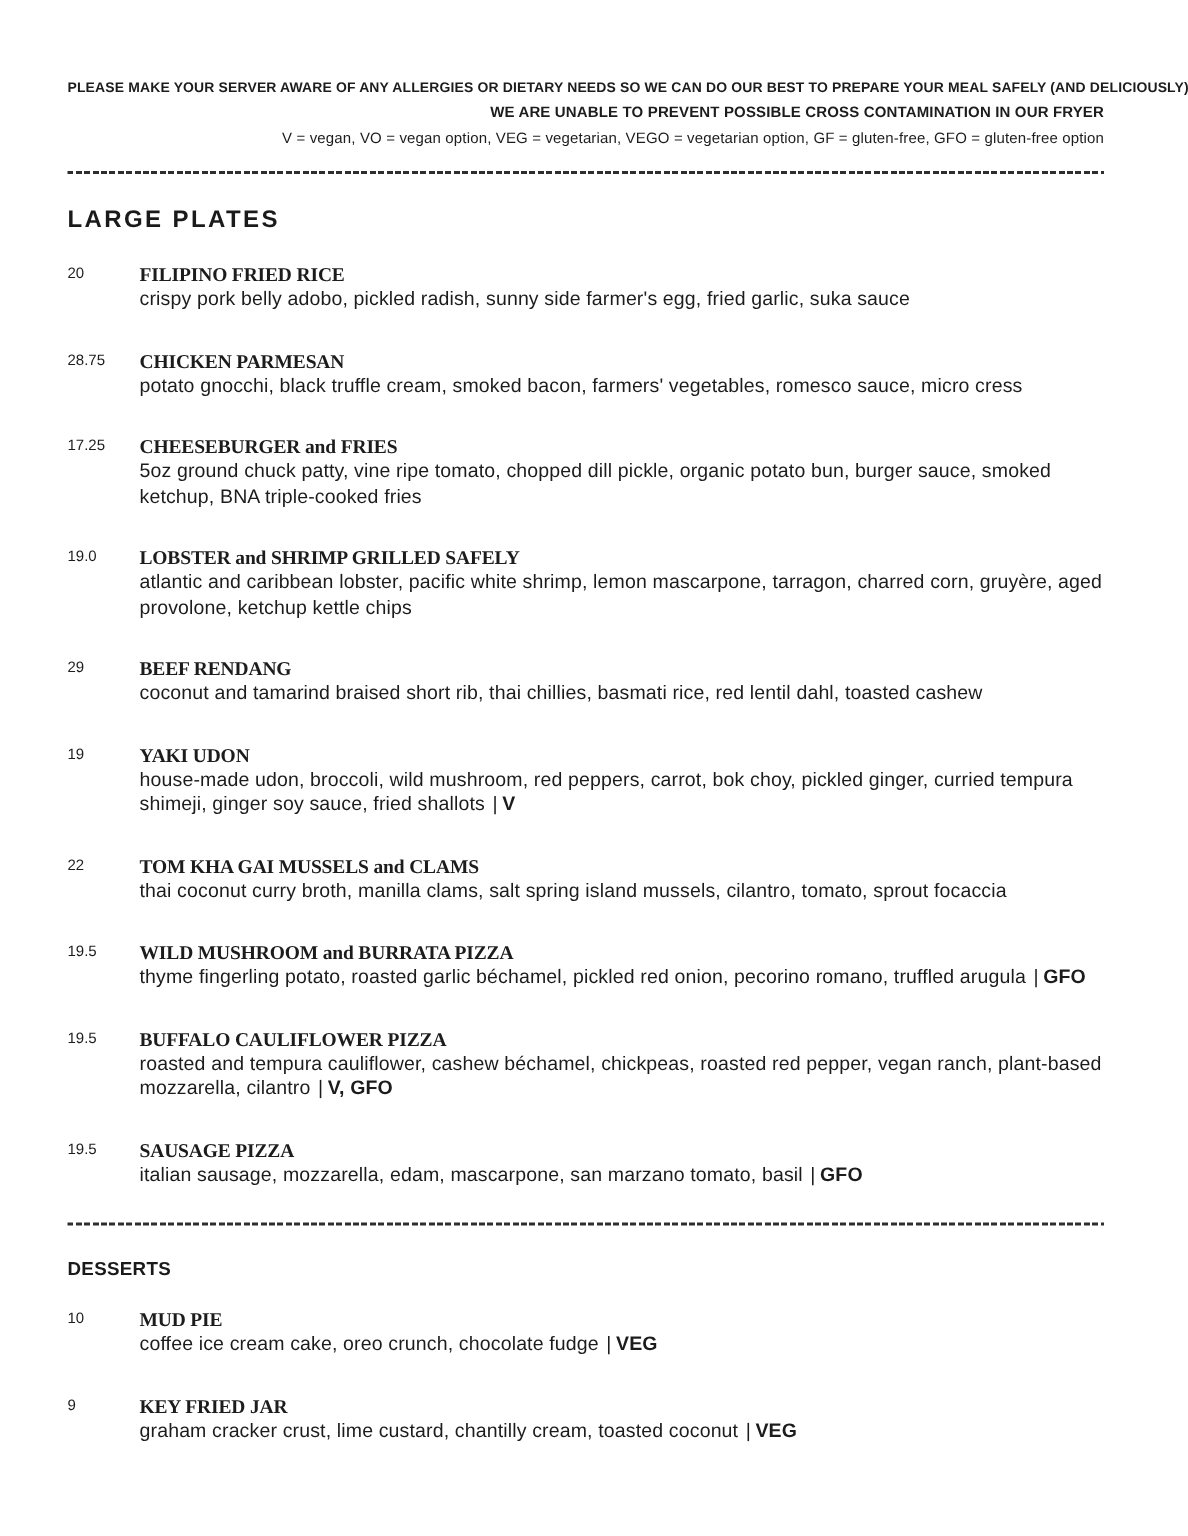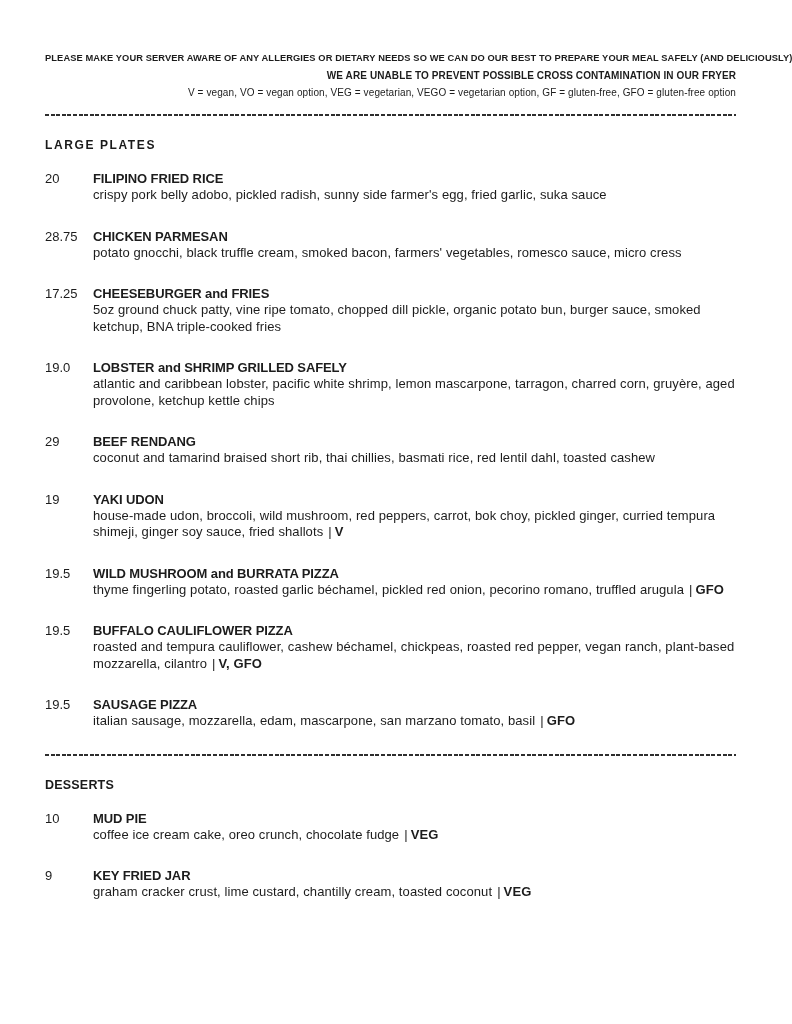--- a/index.html
+++ b/index.html
@@ -35,37 +35,38 @@
     margin-top: 13px;
     background: repeating-linear-gradient(to right, #2e2e2e 0 4px, transparent 4px 5.6px);
   }
 
   
   .section-title {
     margin: 22px 0 18px 0;
     font-weight: 700;
     color: #1a1a1a;
   }
-  .section-title.primary { font-size: 12px; letter-spacing: 1.6px; }
+  .section-title.primary { font-size: 16px; letter-spacing: 1.6px; }
   .section-title.secondary { font-size: 12.5px; letter-spacing: 0.2px; }
 
   
   .item { display: flex; margin-bottom: 24px; }
   .price {
     flex: 0 0 48px;
     width: 48px;
-    font-size: 13px;
+    font-size: 10px;
     line-height: 17px;
   }
   .item-body { flex: 1; min-width: 0; }
   .name {
     font-size: 13px;
     font-weight: 700;
     line-height: 17px;
     letter-spacing: -0.1px;
+    font-family: Liberation Serif, serif;
   }
   .desc {
     margin: 0;
     font-size: 13px;
     line-height: 16.5px;
     letter-spacing: 0.1px;
   }
   .tag-sep { font-weight: 400; padding: 0 3px 0 5px; }
   .tag { font-weight: 700; }
 </style>
@@ -117,20 +118,27 @@
         </div>
       </div>
       <div class="item">
         <div class="price">19</div>
         <div class="item-body">
           <div class="name">YAKI UDON</div>
           <p class="desc"><span class="desc-text">house-made udon, broccoli, wild mushroom, red peppers, carrot, bok choy, pickled ginger, curried tempura shimeji, ginger soy sauce, fried shallots</span><span class="tag-sep">|</span><span class="tag">V</span></p>
         </div>
       </div>
       <div class="item">
+        <div class="price">22</div>
+        <div class="item-body">
+          <div class="name">TOM KHA GAI MUSSELS and CLAMS</div>
+          <p class="desc"><span class="desc-text">thai coconut curry broth, manilla clams, salt spring island mussels, cilantro, tomato, sprout focaccia</span></p>
+        </div>
+      </div>
+      <div class="item">
         <div class="price">19.5</div>
         <div class="item-body">
           <div class="name">WILD MUSHROOM and BURRATA PIZZA</div>
           <p class="desc"><span class="desc-text">thyme fingerling potato, roasted garlic béchamel, pickled red onion, pecorino romano, truffled arugula</span><span class="tag-sep">|</span><span class="tag">GFO</span></p>
         </div>
       </div>
       <div class="item">
         <div class="price">19.5</div>
         <div class="item-body">
           <div class="name">BUFFALO CAULIFLOWER PIZZA</div>

